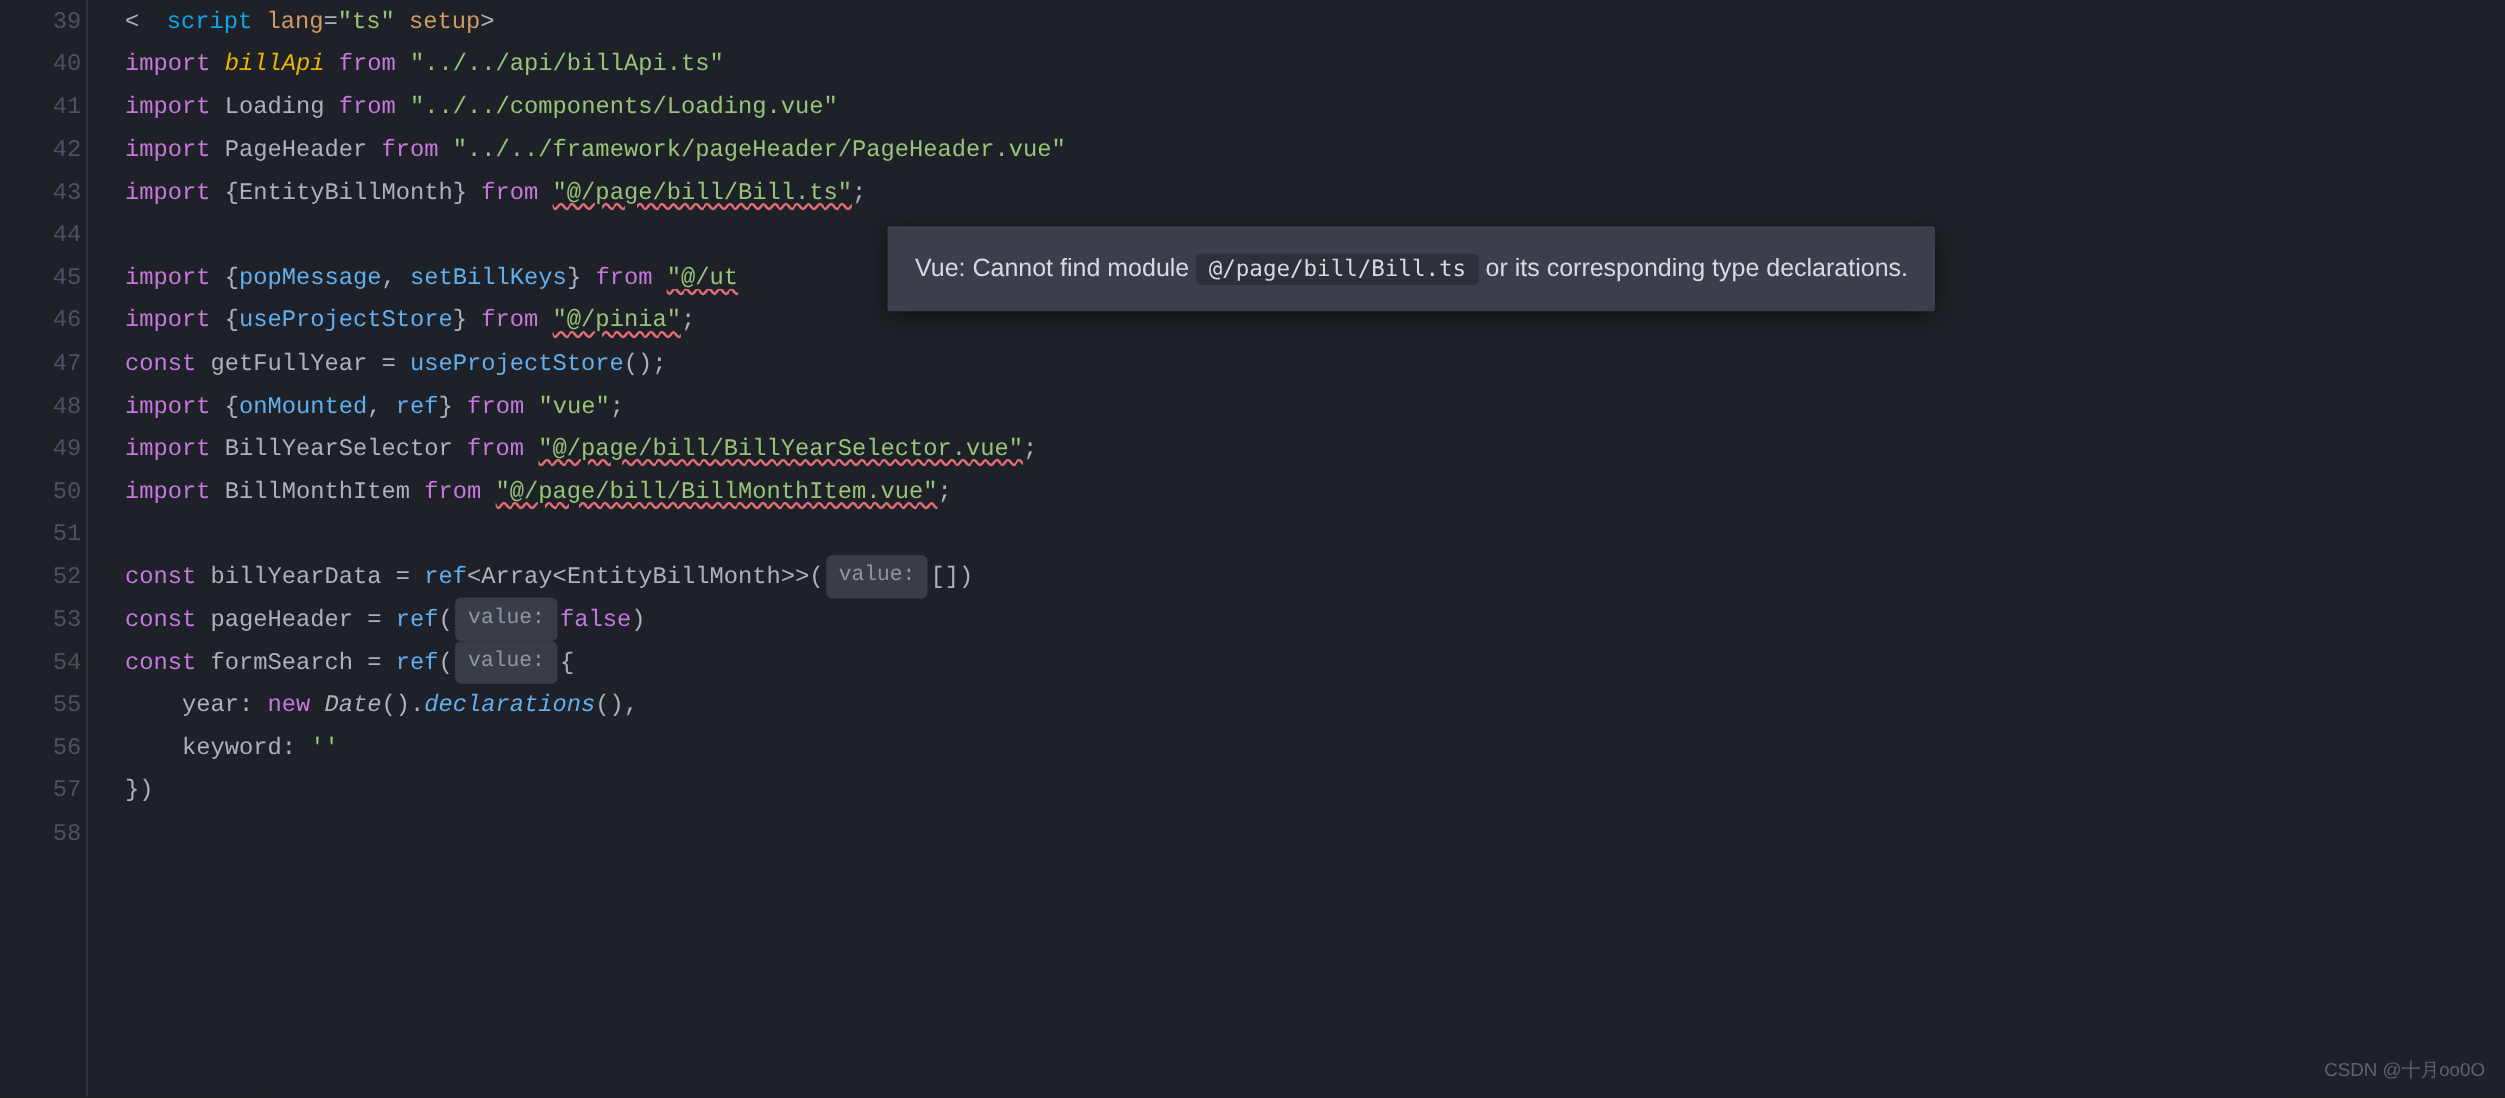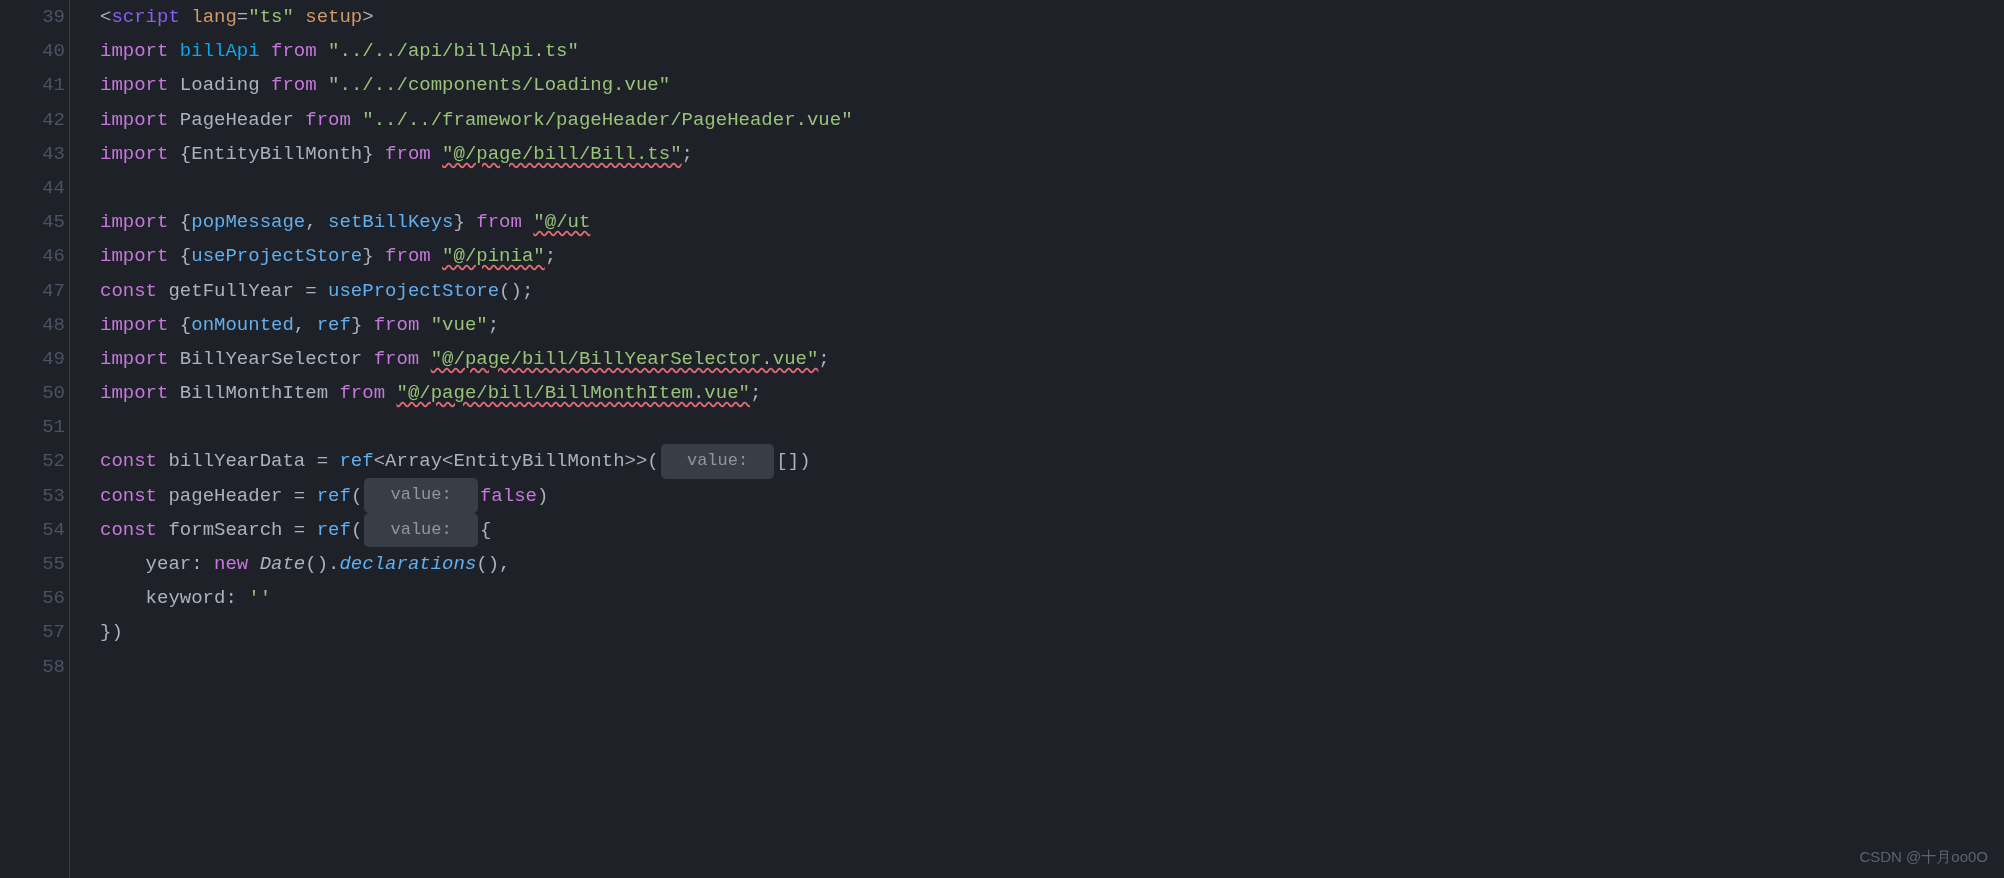--- a/index.html
+++ b/index.html
@@ -29,42 +29,42 @@
     align-items: center;
     justify-content: flex-end;
   }
   .code {
     padding-left: 30px;
     position: relative;
     flex: 1;
   }
   .line { height: 34.2px; white-space: pre; display: flex; align-items: center; }
   .tag-br { color: #abb2bf; }
-  .tag { color: #8b5cf6; }
+  .tag { color: #0ea5e9; margin-left: 22px; }
   .attr { color: #d19a66; }
   .kw { color: #c678dd; }
   .ident { color: #abb2bf; }
-  .ident-it { color: #0ea5e9; }
+  .ident-it { color: #eab308; font-style: italic; }
   .cls-it { color: #abb2bf; font-style: italic; }
   .fn { color: #61afef; }
   .fn-it { color: #61afef; font-style: italic; }
   .str { color: #98c379; }
   .str-err {
     color: #98c379;
     text-decoration-line: underline;
     text-decoration-style: wavy;
     text-decoration-color: #e06c75;
     text-underline-offset: 3px;
   }
   .punct { color: #abb2bf; }
   .hint {
     background: #393d45;
     color: #8f96a3;
     border-radius: 5px;
-    padding: 2px 16px;
+    padding: 2px 0;
     font-style: normal;
     font-size: 17px;
     margin: 0 2px;
   }
   .tooltip {
     position: absolute;
     top: 181px;
     left: 640px;
     background: #3a3f4b;
     color: #d7dae0;
@@ -153,17 +153,20 @@
     <div class="line"><span class="kw">const </span><span class="ident">formSearch</span><span class="punct"> = </span><span class="fn">ref</span><span class="punct">(</span><span class="hint"> value: </span><span class="punct">{</span></div>
 
     <div class="line"><span class="punct">    </span><span class="ident">year</span><span class="punct">: </span><span class="kw">new </span><span class="cls-it">Date</span><span class="punct">().</span><span class="fn-it">declarations</span><span class="punct">(),</span></div>
 
     <div class="line"><span class="punct">    </span><span class="ident">keyword</span><span class="punct">: </span><span class="str">''</span></div>
 
     <div class="line"><span class="punct">})</span></div>
 
     <div class="line"></div>
 
+    <div class="tooltip">
+      <span>Vue: Cannot find module </span><span class="mod">@/page/bill/Bill.ts</span><span> or its corresponding type declarations.</span>
+    </div>
 
   </div>
 </div>
 
 <div class="watermark">CSDN @十月oo0O</div>
 
 </body></html>

